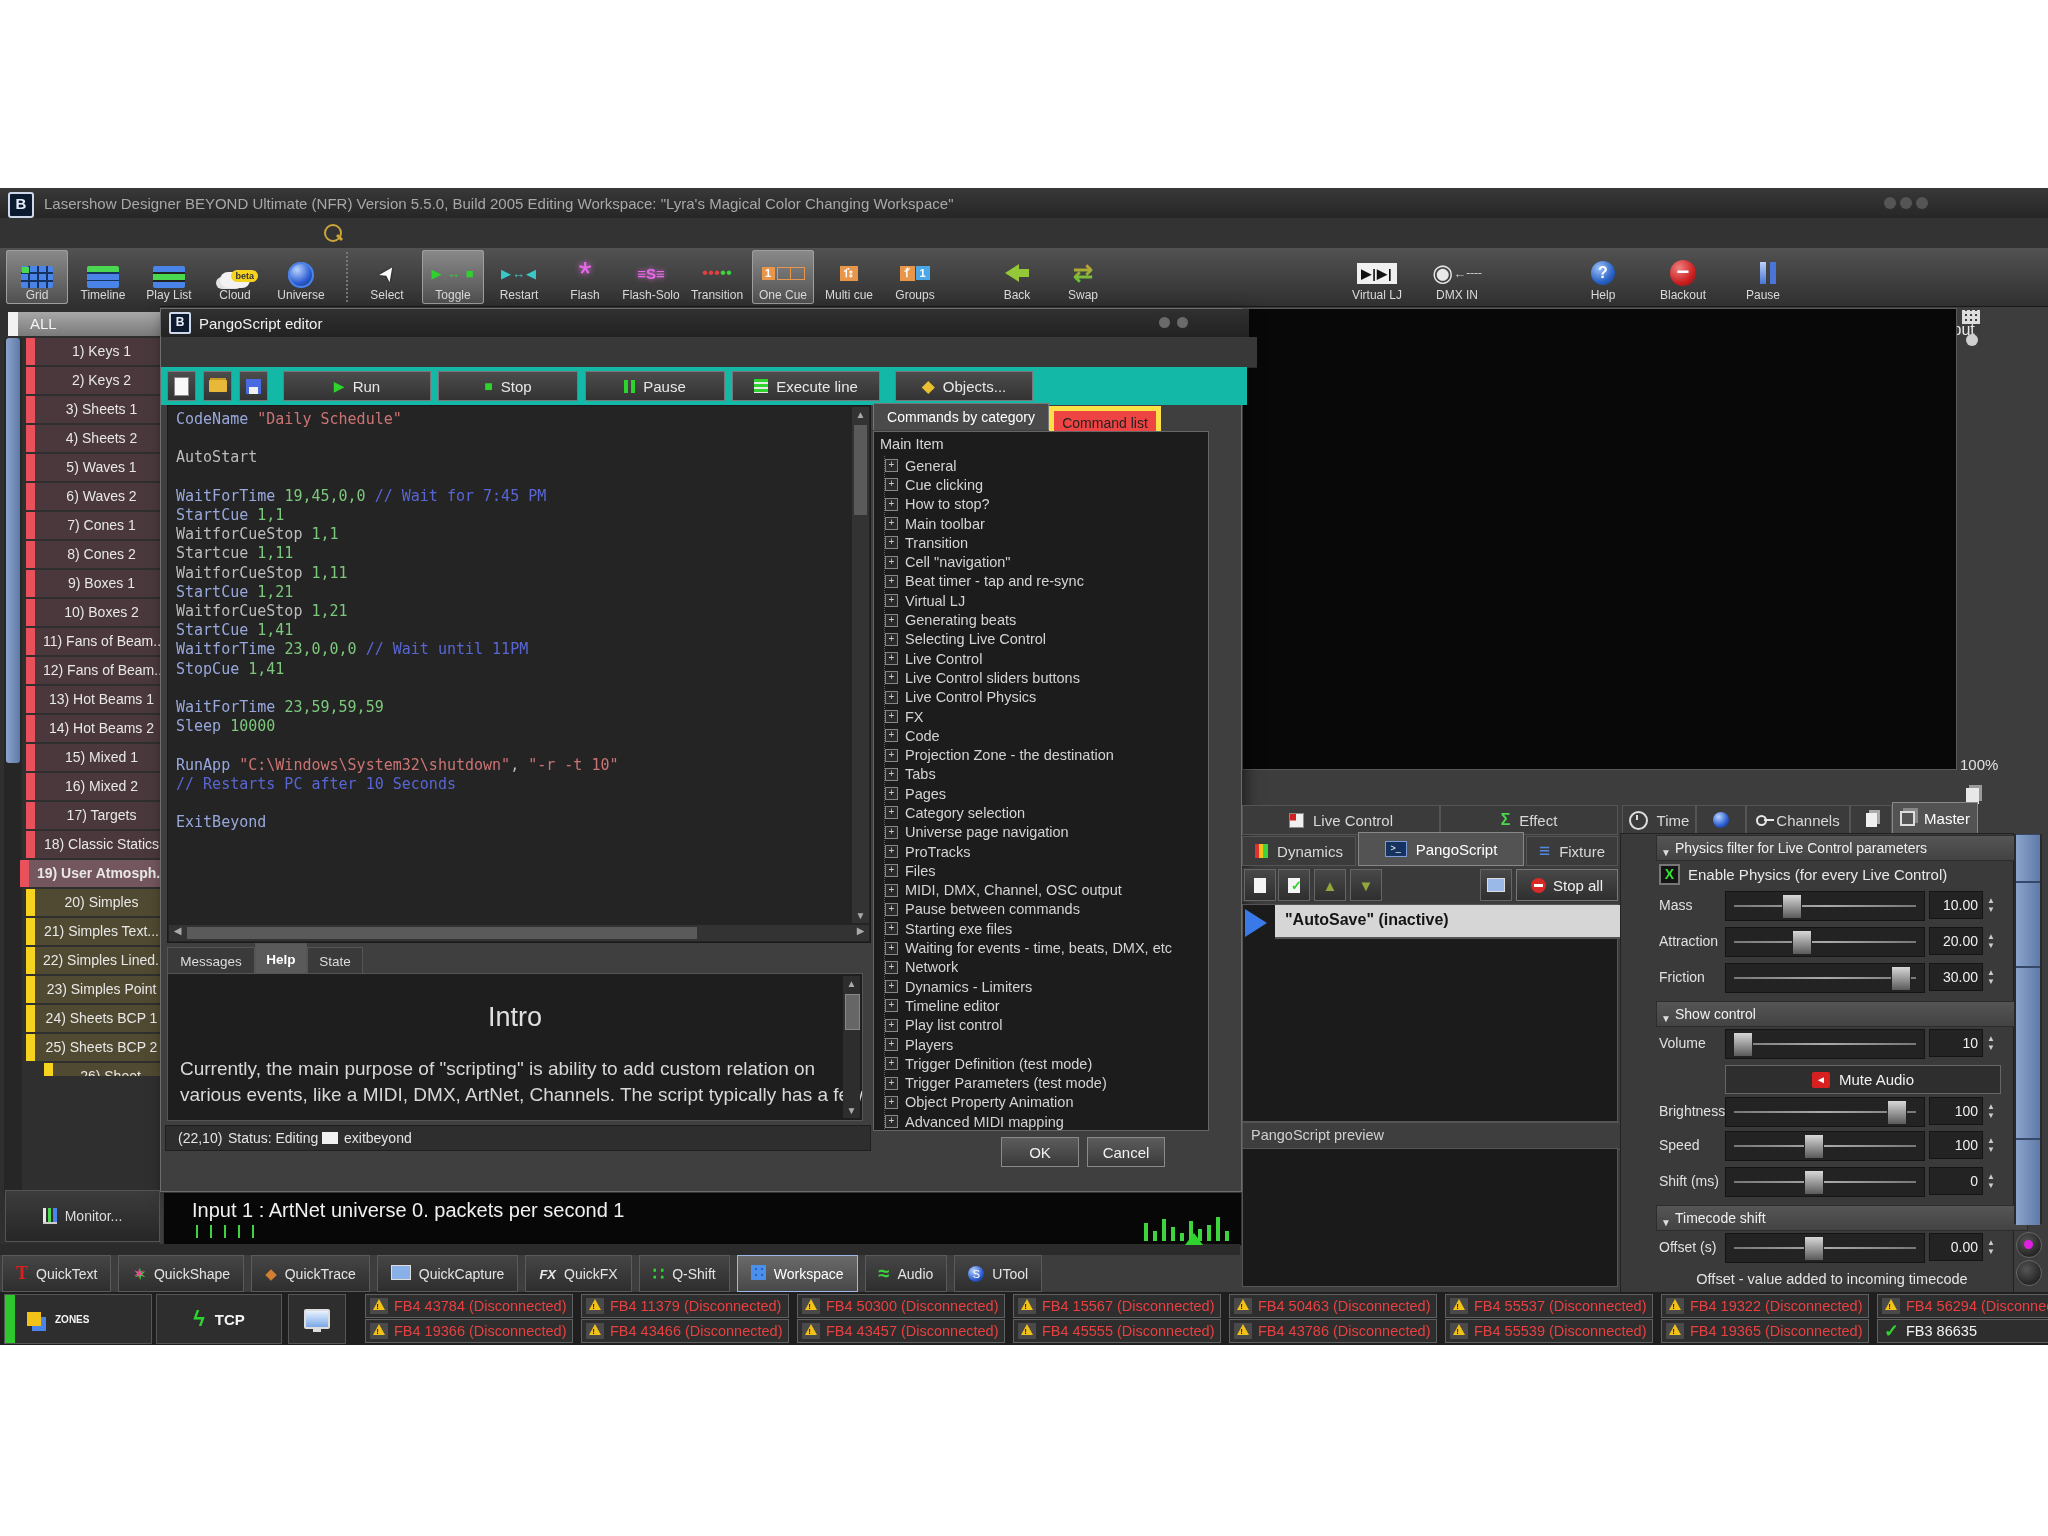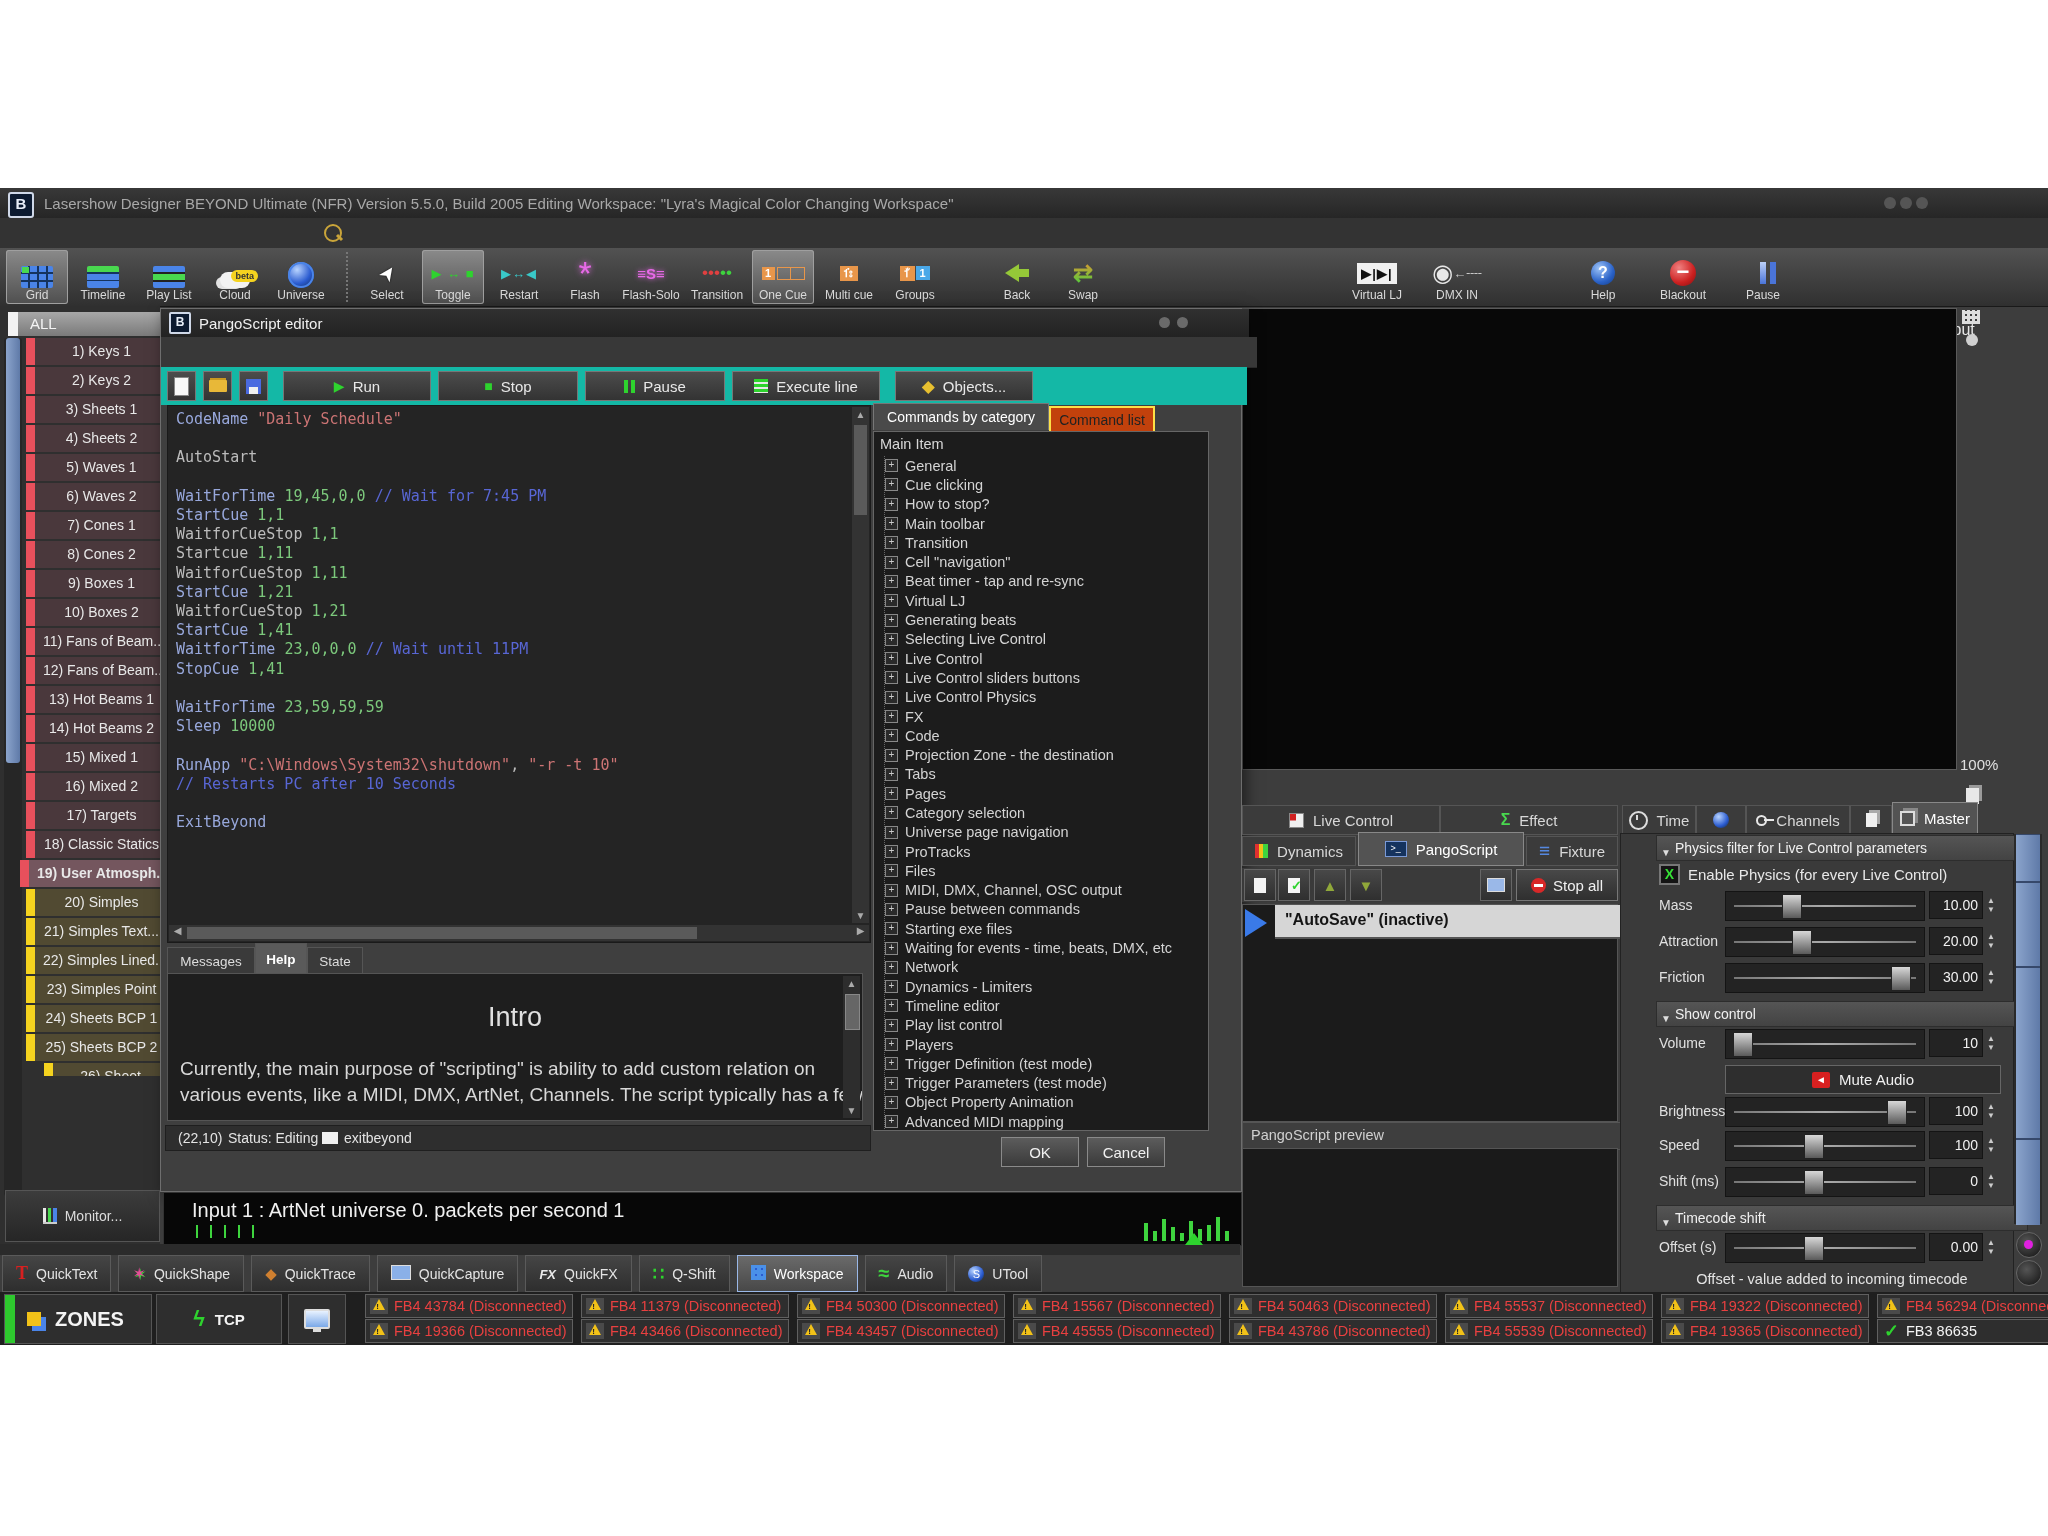--- a/index.html
+++ b/index.html
@@ -129,21 +129,21 @@
   .c-kw{color:#98a8dc;}.c-num{color:#7cc87c;}.c-str{color:#cc7474;}.c-cmt{color:#5866d4;}.c-plain{color:#bcbcbc;}
   #code-vscroll{right:1px;top:1px;width:17px;height:516px;background:#333;position:absolute;}
   #code-vthumb{left:2px;top:18px;width:13px;height:90px;background:#5a5a5a;position:absolute;}
   .scr-arrow{color:#aaa;font-size:10px;text-align:center;width:17px;position:absolute;}
   #code-hscroll{left:1px;bottom:1px;height:16px;width:700px;background:#333;position:absolute;}
   #code-hthumb{left:18px;top:2px;height:12px;width:510px;background:#5a5a5a;position:absolute;}
 
   
   .cmd-tab{top:94px;height:26px;font-size:14px;display:flex;align-items:center;justify-content:center;}
   #cmd-tab1{left:712px;width:174px;background:#4a4a4a;color:#fff;border:1px solid #777;border-bottom:none;}
-  #cmd-tab2{left:888px;width:102px;background:#c2410c;color:#222;border:2px solid #fde047;top:97px;height:23px;}
+  #cmd-tab2{left:888px;width:102px;background:#ef4444;color:#222;border:5px solid #fde047;top:97px;height:23px;}
   #tree-box{left:712px;top:122px;width:334px;height:698px;background:#1c1c1c;border:1px solid #666;overflow:hidden;}
   #tree-root{position:absolute;left:6px;top:4px;color:#d8d8d8;font-size:14.5px;}
   #tree-items{position:absolute;left:10px;top:24px;font-size:14.5px;color:#d4d4d4;border-left:1px dotted #666;padding-left:0;}
   .tree-item{height:19.3px;display:flex;align-items:center;gap:7px;white-space:nowrap;}
   .plusbox{width:11px;height:11px;border:1px solid #888;background:#2a2a2a;color:#ccc;font-size:10px;line-height:9px;text-align:center;flex:0 0 11px;}
   .plusbox::before{content:"+";}
 
   
   .msg-tab{top:638px;height:26px;font-size:13.5px;color:#ddd;display:flex;align-items:center;justify-content:center;background:#3a3a3a;border:1px solid #555;position:absolute;}
   #tab-messages{left:6px;width:86px;}
@@ -261,21 +261,21 @@
   .qshift::before{content:"∷";color:#2ed32e;font-size:18px;font-weight:bold;}
   .wsp::before{content:"";width:15px;height:15px;display:inline-block;background:repeating-linear-gradient(90deg,#4a90e8 0 4px,transparent 4px 6px),repeating-linear-gradient(0deg,#4a90e8 0 4px,transparent 4px 6px);background-color:#2a5bd0;}
   .qaudio::before{content:"≈";color:#3ed43e;font-size:20px;font-weight:bold;}
   .qutool::before{content:"S";display:inline-block;width:16px;height:16px;border-radius:50%;background:radial-gradient(circle at 35% 30%,#b8d4ff,#2a5bd0 60%,#123);color:#fff;font-size:11px;text-align:center;line-height:16px;}
 
   
   #statusbar{left:0;top:1104px;width:2048px;height:53px;background:#1f1f1f;}
   #zones-btn{left:4px;top:2px;width:146px;height:48px;background:#2e2e2e;border:1px solid #555;display:flex;align-items:center;gap:12px;position:absolute;}
   #zones-strip{width:10px;height:100%;background:#2ec82e;}
   .zones-ic{width:14px;height:14px;background:#f2c218;box-shadow:5px 5px 0 0 #4a84e8;}
-  #zones-label{color:#f4f4f4;font-size:20px;font-weight:bold;margin-left:2px;}
+  #zones-label{color:#f4f4f4;font-size:10px;font-weight:bold;margin-left:2px;}
   #tcp-btn{left:156px;top:2px;width:124px;height:48px;background:#2e2e2e;border:1px solid #555;display:flex;align-items:center;justify-content:center;gap:10px;color:#f4f4f4;font-size:15px;font-weight:bold;position:absolute;}
   .bolt::before{content:"ϟ";color:#2ed32e;font-size:22px;font-weight:bold;}
   #netmon-btn{left:288px;top:2px;width:56px;height:48px;background:#2e2e2e;border:1px solid #555;display:flex;align-items:center;justify-content:center;position:absolute;}
   .screen-ic{width:22px;height:16px;background:linear-gradient(#e8f2ff,#7aa8e8);border:2px solid #ddd;border-radius:2px;}
   .screen-ic::after{content:"";display:block;width:8px;height:5px;background:#ddd;margin:16px auto 0;}
   .dev-row{position:absolute;left:365px;display:flex;gap:8px;}
   #dev-row1{top:2px;}
   #dev-row2{top:27px;}
   .dev-cell{width:202px;height:22px;background:#2e2e2e;border:1px solid #606060;display:flex;align-items:center;gap:6px;padding-left:4px;overflow:hidden;}
   .dev-label{font-size:14.5px;white-space:nowrap;}

